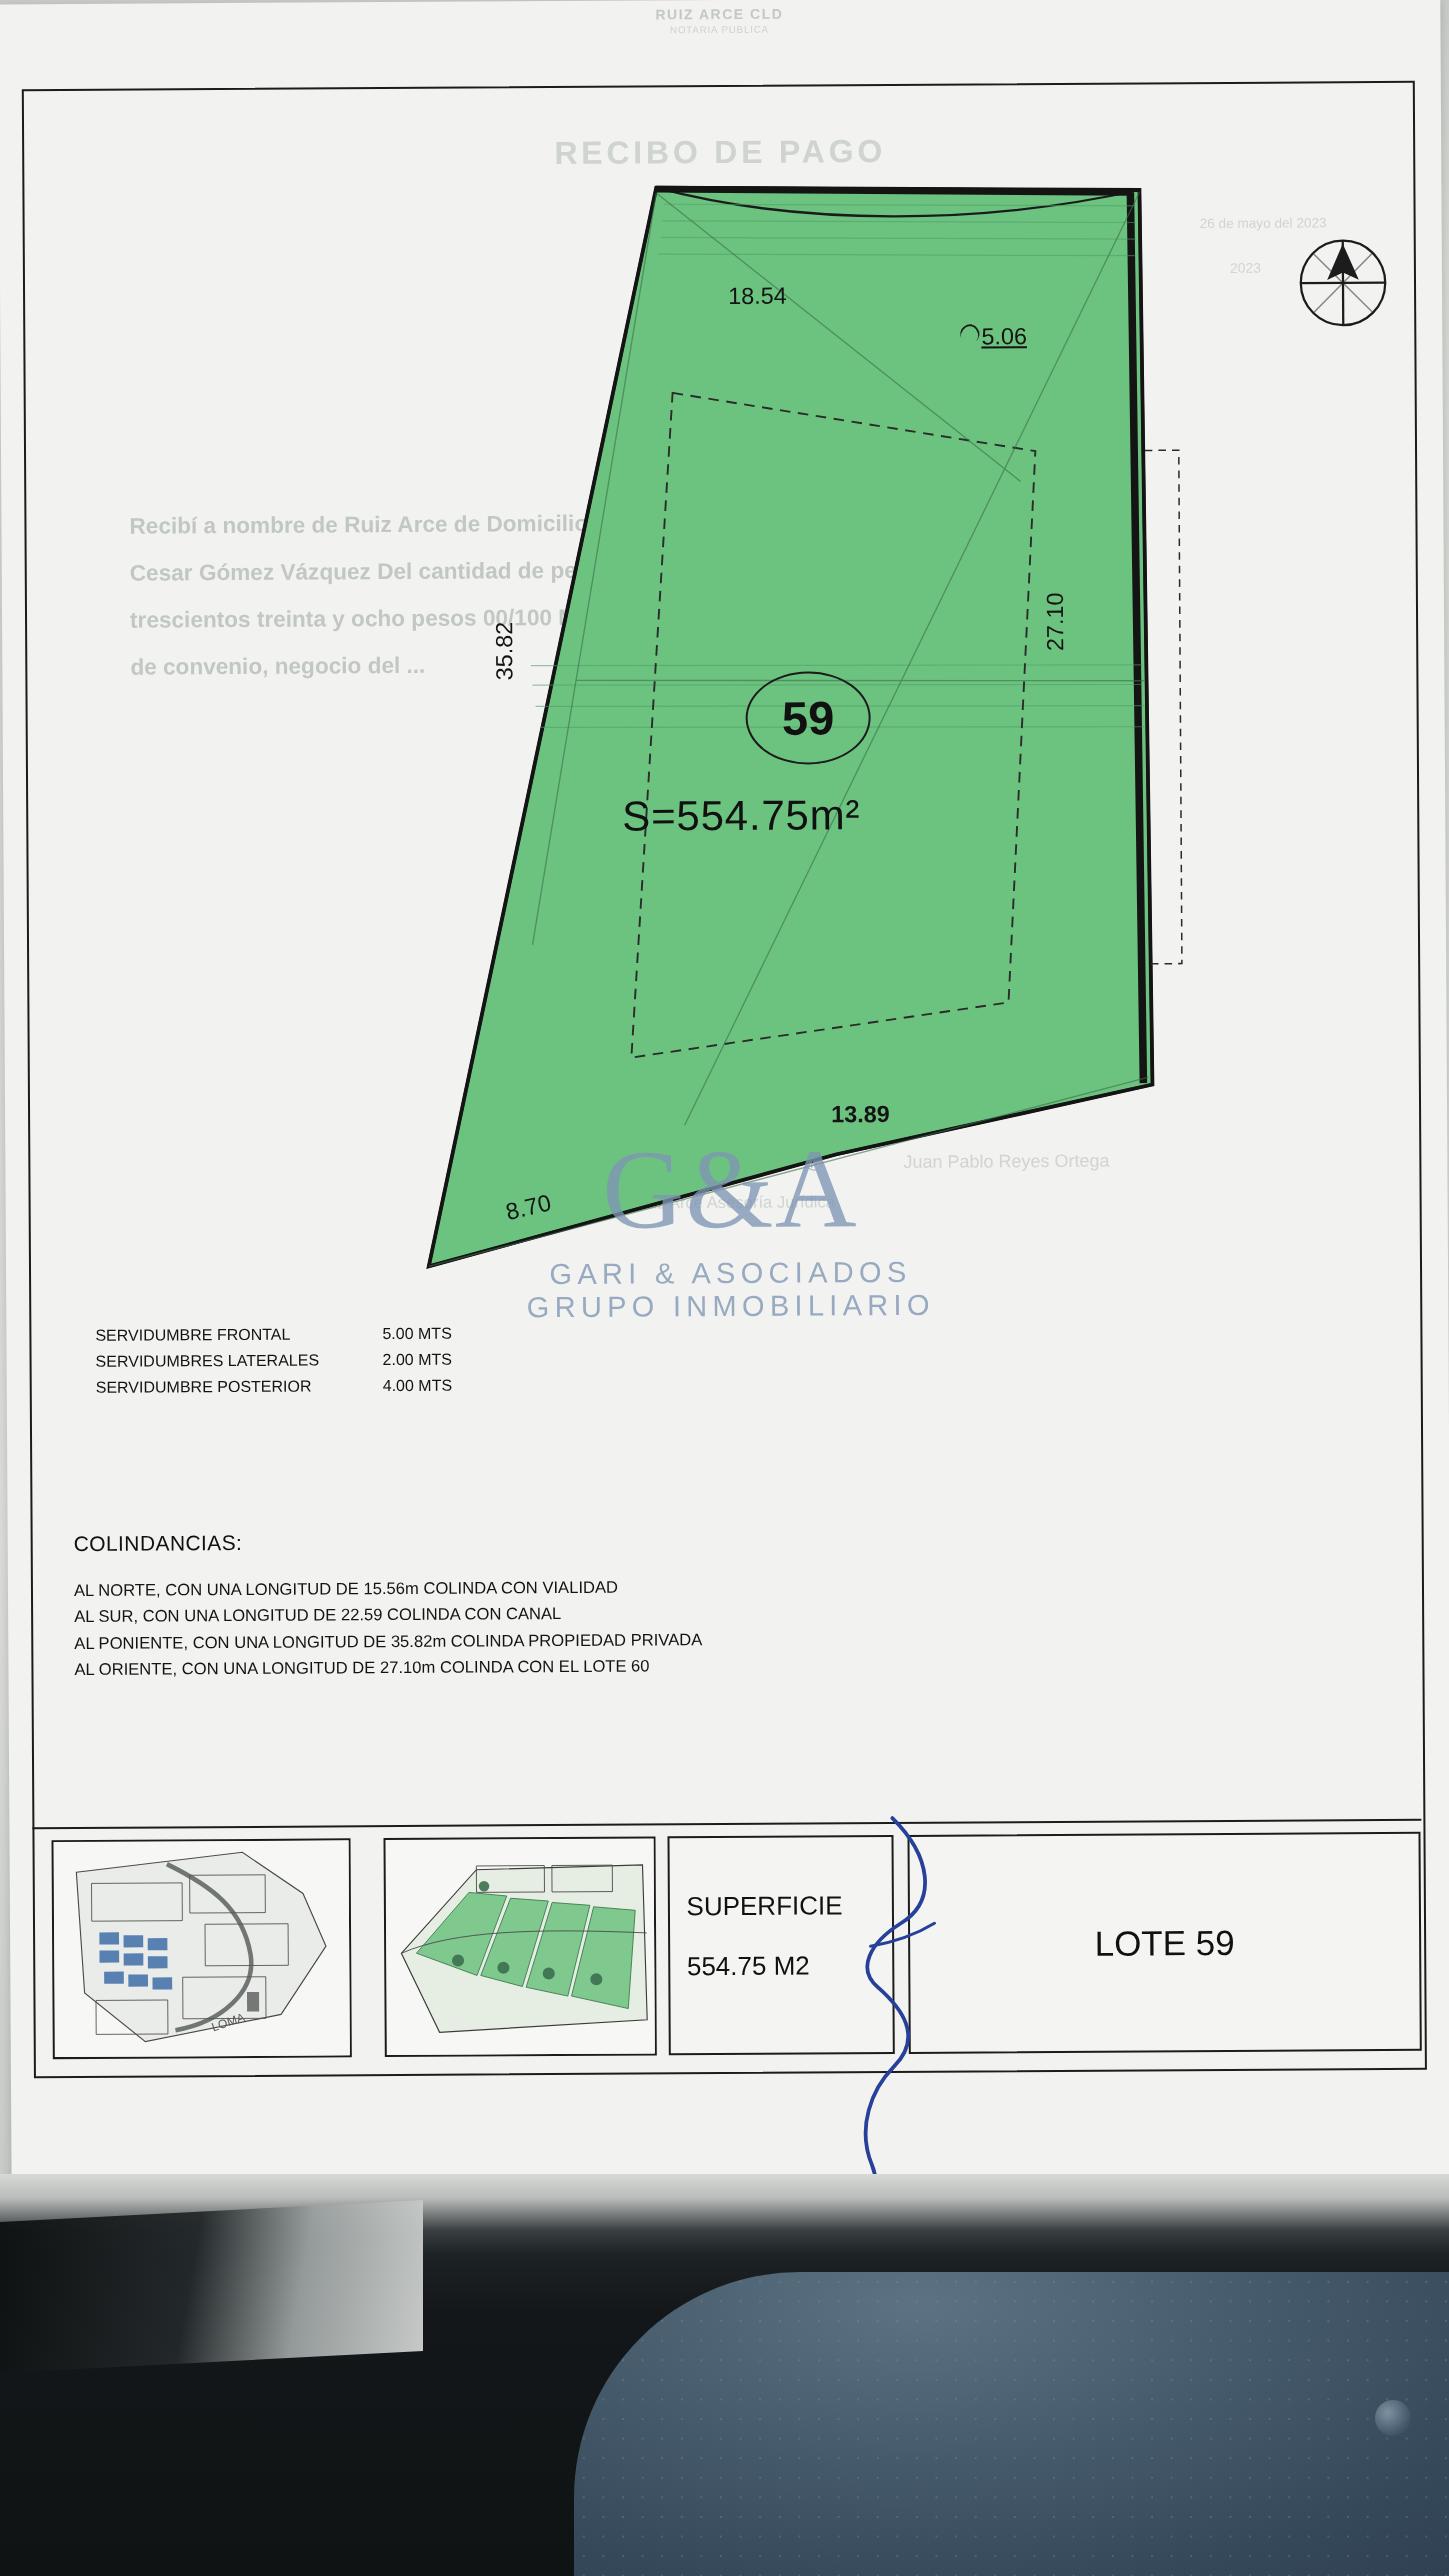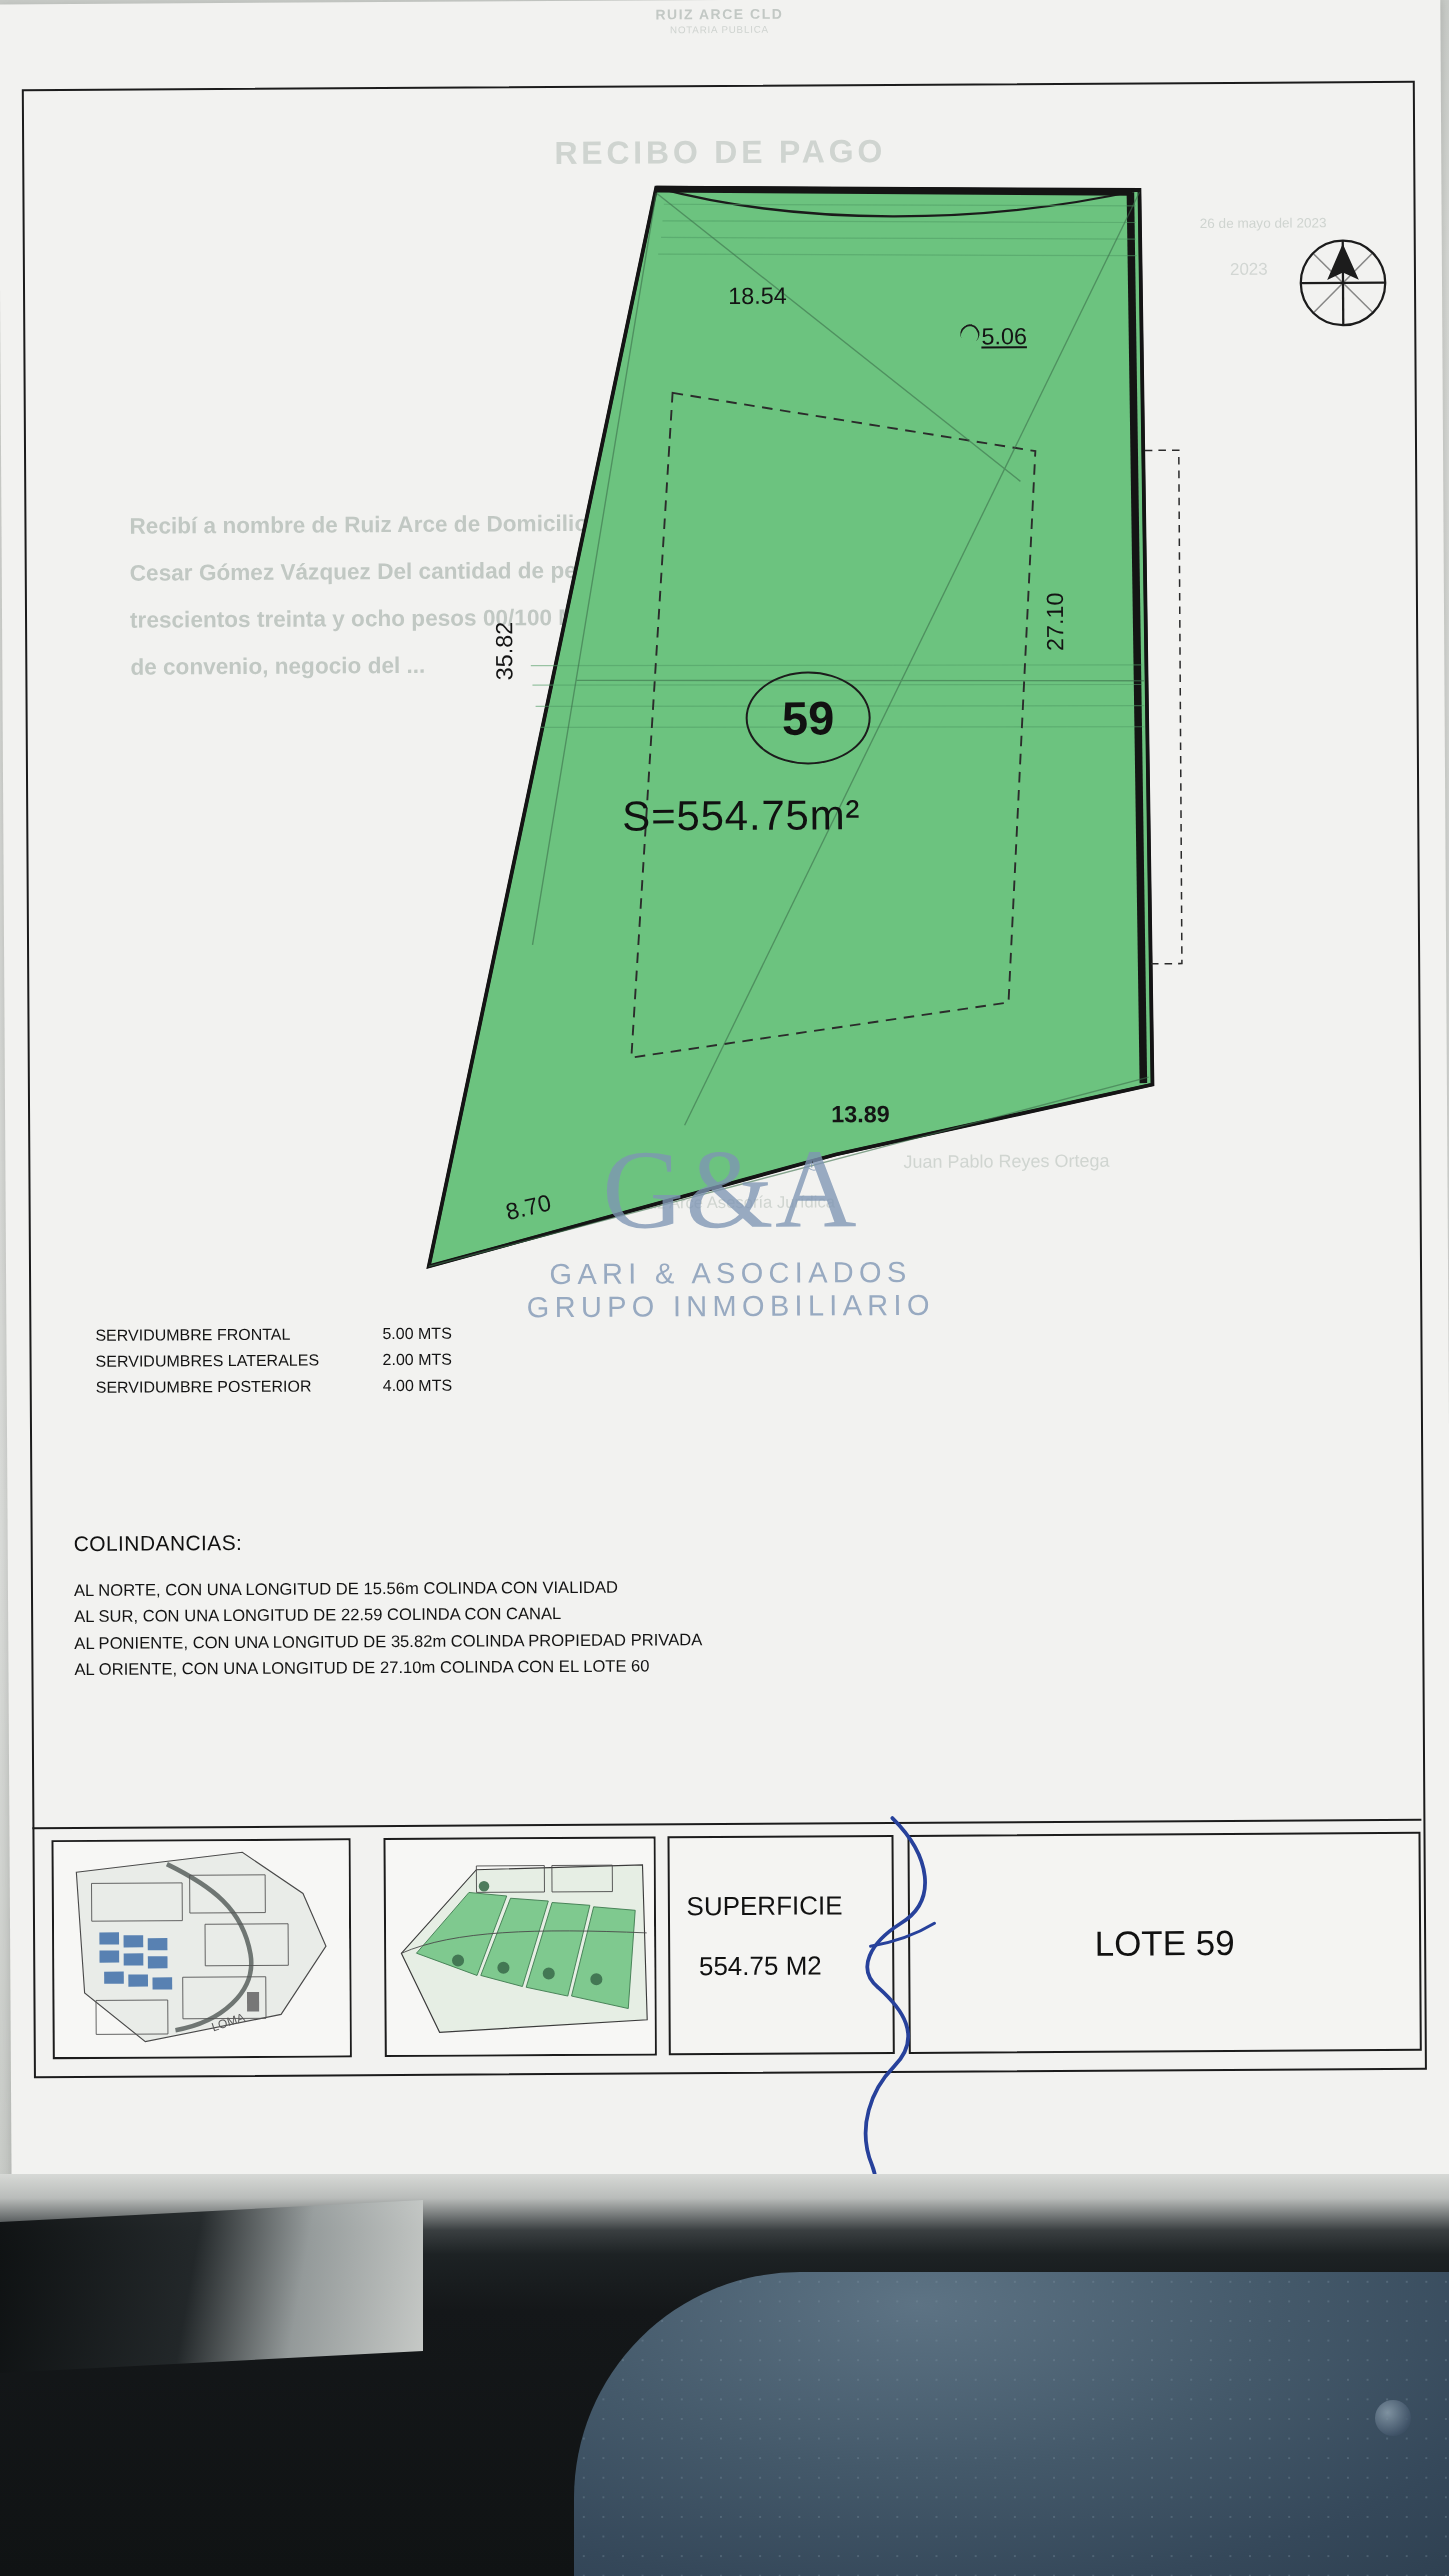--- a/index.html
+++ b/index.html
@@ -116,21 +116,21 @@
     font-size: 9.8px; letter-spacing: 0.8px; color:#c2c8c4;text-align:center;
   }
   .ghost-recibo {
     top: 134px; left: 50%; transform: translateX(-50%);
     font-size: 32px; letter-spacing: 3.8px; font-weight: bold; color:#c2c9c4;
   }
   .ghost-date {
     top: 219px; left: 1200px; font-size: 13.6px; color:#c2c9c4;
   }
   .ghost-date2 {
-    top: 263px; left: 1230px; font-size: 17px; color:#c6ccc8;
+    top: 263px; left: 1230px; font-size: 14px; color:#c6ccc8;
   }
   .ghost-p {
     left: 128px;
     font-size: 22.6px;
     font-weight: bold;
     color:#b9c1bc;
     opacity:.85;
   }
   .ghost-l1 { top: 510px; }
   .ghost-l2 { top: 557px; }
@@ -248,21 +248,21 @@
   .tb-map2 { left: 374px; top: 1836px; width: 272px; height: 219px; overflow:hidden; }
   .tb-sup  { left: 658px; top: 1836px; width: 226px; height: 219px; }
   .tb-lote { left: 898px; top: 1836px; width: 513px; height: 219px; }
 
   .tb-sup-t1 {
     position:absolute; left: 16.6px; top: 53px;
     font-size: 26px; color:#111;
   }
   .tb-sup-t2 {
     position:absolute; left: 16.6px; top: 113px;
-    font-size: 26px; color:#111;margin-left:12px;
+    font-size: 26px; color:#111;
   }
   .tb-lote-t {
     position: absolute; inset: 0;
     display:flex; align-items:center; justify-content:center;
     font-size: 35px; color:#111;
   }
 
   
   .pen { position:absolute; left: 770px; top: 1811px; width: 226px; height: 423px; pointer-events:none; }
 </style>

